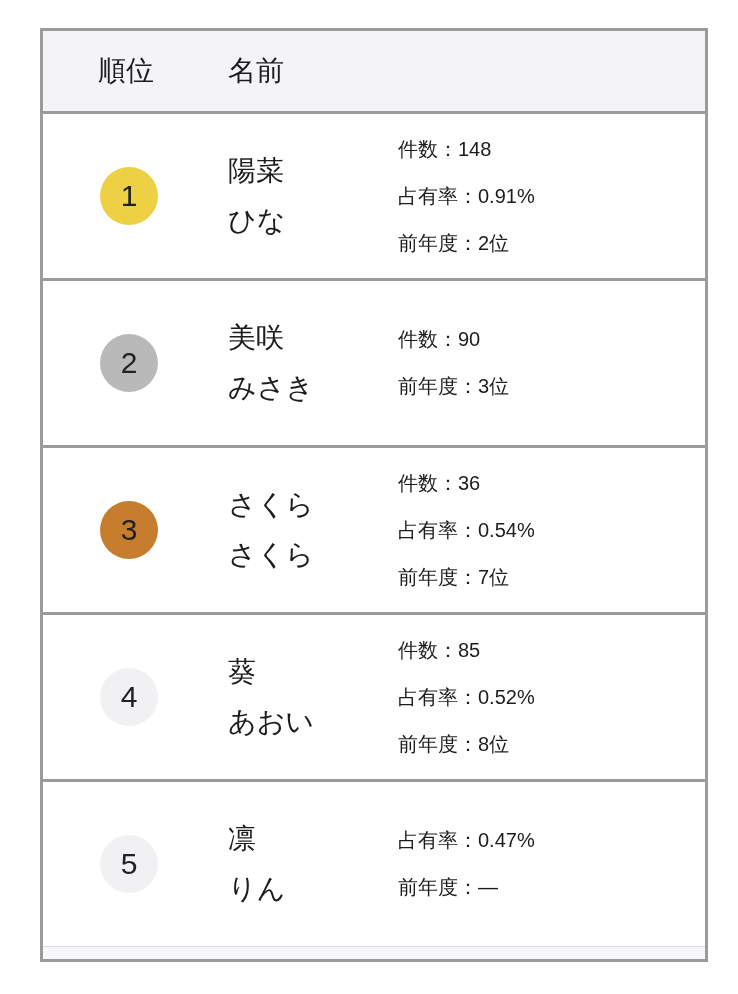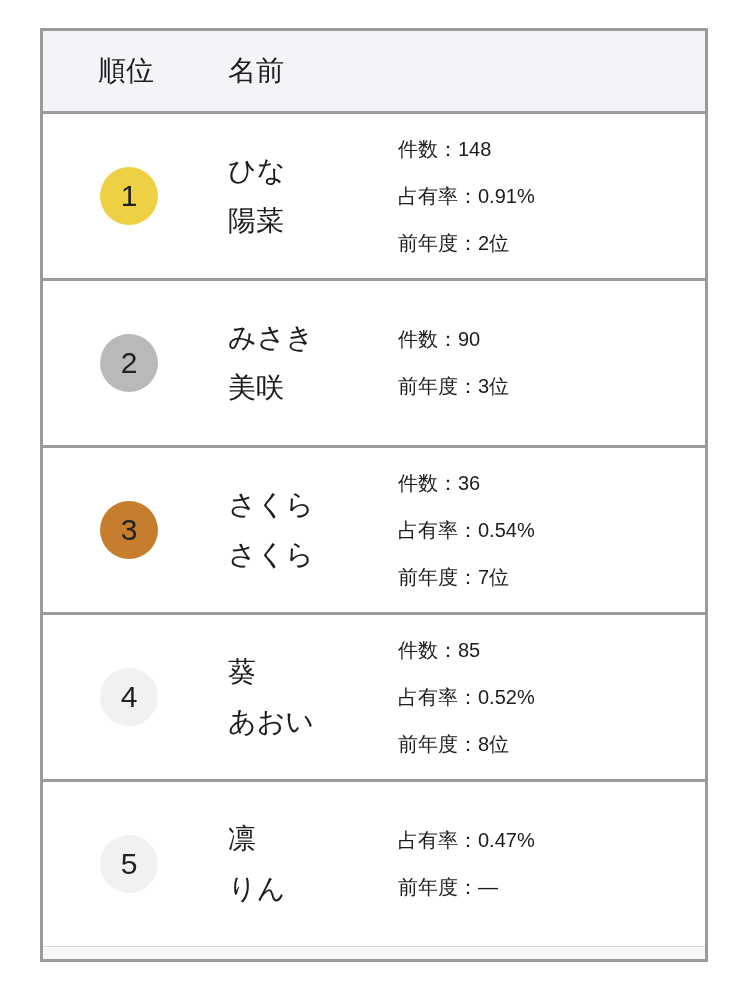--- a/index.html
+++ b/index.html
@@ -86,39 +86,39 @@
     <div></div>
   </div>
 
   <div class="row">
     <div class="cell-rank">
       <div class="badge" style="background-color: rgb(238, 208, 68);">
         <span>1</span>
       </div>
     </div>
     <div class="cell-name">
+      <div>陽菜</div>
       <div>ひな</div>
-      <div>陽菜</div>
     </div>
     <div class="cell-stats">
       <div>件数：148</div>
       <div>占有率：0.91%</div>
       <div>前年度：2位</div>
     </div>
   </div>
 
   <div class="row">
     <div class="cell-rank">
       <div class="badge" style="background-color: rgb(185, 185, 185);">
         <span>2</span>
       </div>
     </div>
     <div class="cell-name">
+      <div>美咲</div>
       <div>みさき</div>
-      <div>美咲</div>
     </div>
     <div class="cell-stats">
       <div>件数：90</div>
       <div>前年度：3位</div>
     </div>
   </div>
 
   <div class="row">
     <div class="cell-rank">
       <div class="badge" style="background-color: rgb(198, 125, 45);">

